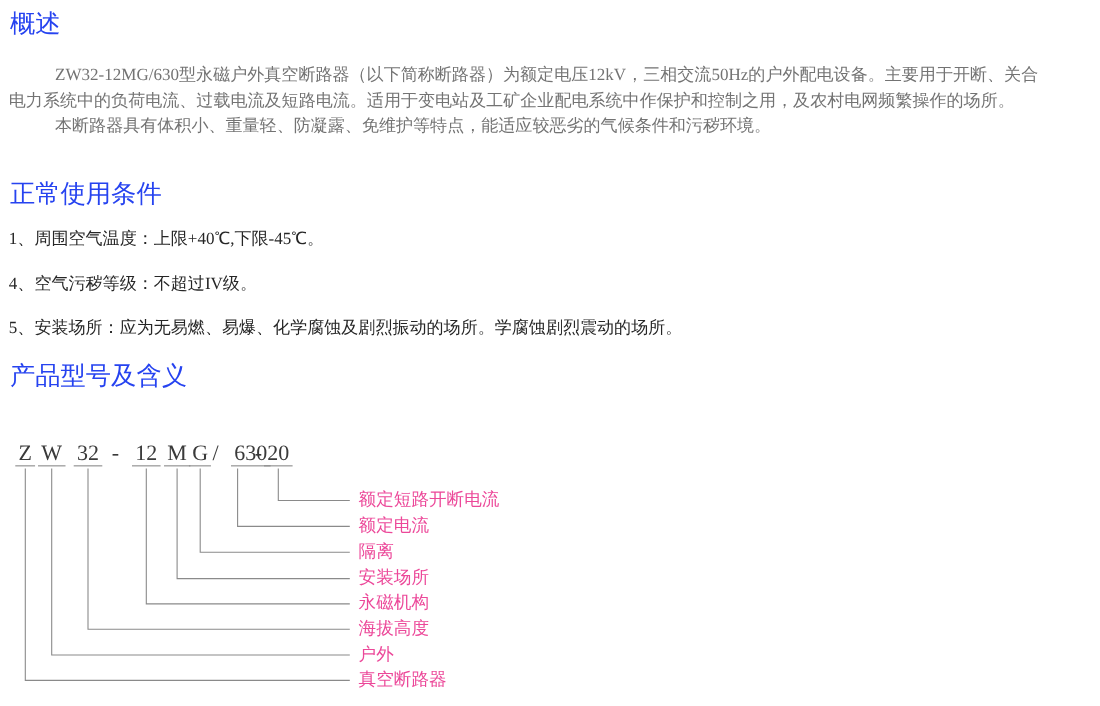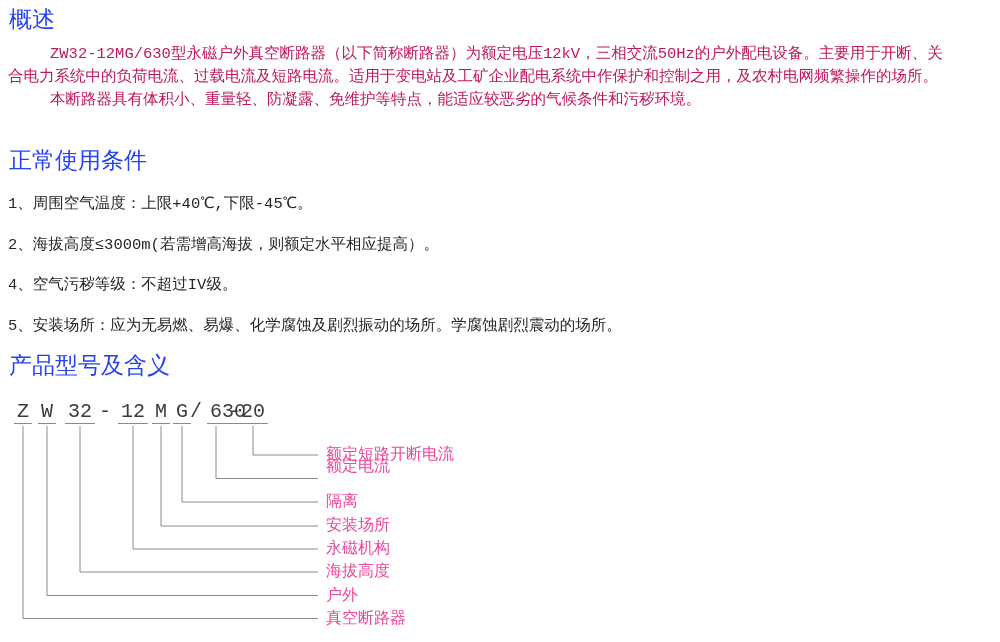--- a/index.html
+++ b/index.html
@@ -3,40 +3,40 @@
 <meta charset="utf-8">
 <style>
   * { margin: 0; padding: 0; box-sizing: border-box; }
   html, body { background: #ffffff; }
   .page {
     position: relative;
     width: 1000px;
     height: 642px;
     background: #ffffff;
     overflow: hidden;
-    font-family: Liberation Mono, monospace;
+    font-family: Liberation Serif, serif;
     color: #262626;
   }
   .section-heading {
     font-size: 23px;
     line-height: 27px;
     font-weight: normal;
     color: #2643f0;
     padding-left: 9px;
   }
   .h-overview   { margin-top: 8px; }
   .h-conditions { margin-top: 37px; }
   .h-model      { margin-top: 16px; }
   .body-block {
-    margin-top: 8px;
+    margin-top: 22px;
     padding-left: 8px;
     width: 956px;
     font-size: 15.5px;
     line-height: 23px;
-    color: #be185d;
+    color: #737373;
   }
   .body-block p { text-indent: 42px; }
   .cond-list {
     margin-top: 11px;
     padding-left: 8px;
     font-size: 15.5px;
     color: #262626;
   }
   .cond-item { line-height: 24.5px; height: 24.5px; white-space: nowrap; margin-top: 16px; }
   .diagram {
@@ -76,21 +76,20 @@
 
   <div class="body-block">
     <p>ZW32-12MG/630型永磁户外真空断路器（以下简称断路器）为额定电压12kV，三相交流50Hz的户外配电设备。主要用于开断、关合电力系统中的负荷电流、过载电流及短路电流。适用于变电站及工矿企业配电系统中作保护和控制之用，及农村电网频繁操作的场所。</p>
     <p>本断路器具有体积小、重量轻、防凝露、免维护等特点，能适应较恶劣的气候条件和污秽环境。</p>
   </div>
 
   <h2 class="section-heading h-conditions">正常使用条件</h2>
 
   <div class="cond-list">
     <div class="cond-item">1、周围空气温度：上限+40℃,下限-45℃。</div>
-    <div class="cond-item">2、海拔高度≤3000m(若需增高海拔，则额定水平相应提高）。</div>
     <div class="cond-item">4、空气污秽等级：不超过IV级。</div>
     <div class="cond-item">5、安装场所：应为无易燃、易爆、化学腐蚀及剧烈振动的场所。学腐蚀剧烈震动的场所。</div>
   </div>
 
   <h2 class="section-heading h-model">产品型号及含义</h2>
 
   <div class="diagram">
 
     <span class="code-part" style="left:23px">Z</span>
     <span class="code-part" style="left:47px">W</span>
@@ -109,21 +108,21 @@
       <polyline points="216,26 216,78.5 318,78.5" fill="none" stroke="#8a8a8a" stroke-width="1"></polyline>
       <polyline points="182,26 182,102 318,102" fill="none" stroke="#8a8a8a" stroke-width="1"></polyline>
       <polyline points="161,26 161,126 318,126" fill="none" stroke="#8a8a8a" stroke-width="1"></polyline>
       <polyline points="133,26 133,149 318,149" fill="none" stroke="#8a8a8a" stroke-width="1"></polyline>
       <polyline points="80,26 80,172 318,172" fill="none" stroke="#8a8a8a" stroke-width="1"></polyline>
       <polyline points="47,26 47,195.5 318,195.5" fill="none" stroke="#8a8a8a" stroke-width="1"></polyline>
       <polyline points="23,26 23,218.5 318,218.5" fill="none" stroke="#8a8a8a" stroke-width="1"></polyline>
     </svg>
 
     <div class="diagram-label" style="top:46px">额定短路开断电流</div>
-    <div class="diagram-label" style="top:58px">额定电流</div>
+    <div class="diagram-label" style="top:70px">额定电流</div>
     <div class="diagram-label" style="top:93px">隔离</div>
     <div class="diagram-label" style="top:117px">安装场所</div>
     <div class="diagram-label" style="top:140px">永磁机构</div>
     <div class="diagram-label" style="top:163px">海拔高度</div>
     <div class="diagram-label" style="top:187px">户外</div>
     <div class="diagram-label" style="top:210px">真空断路器</div>
   </div>
 
 </div>
 

